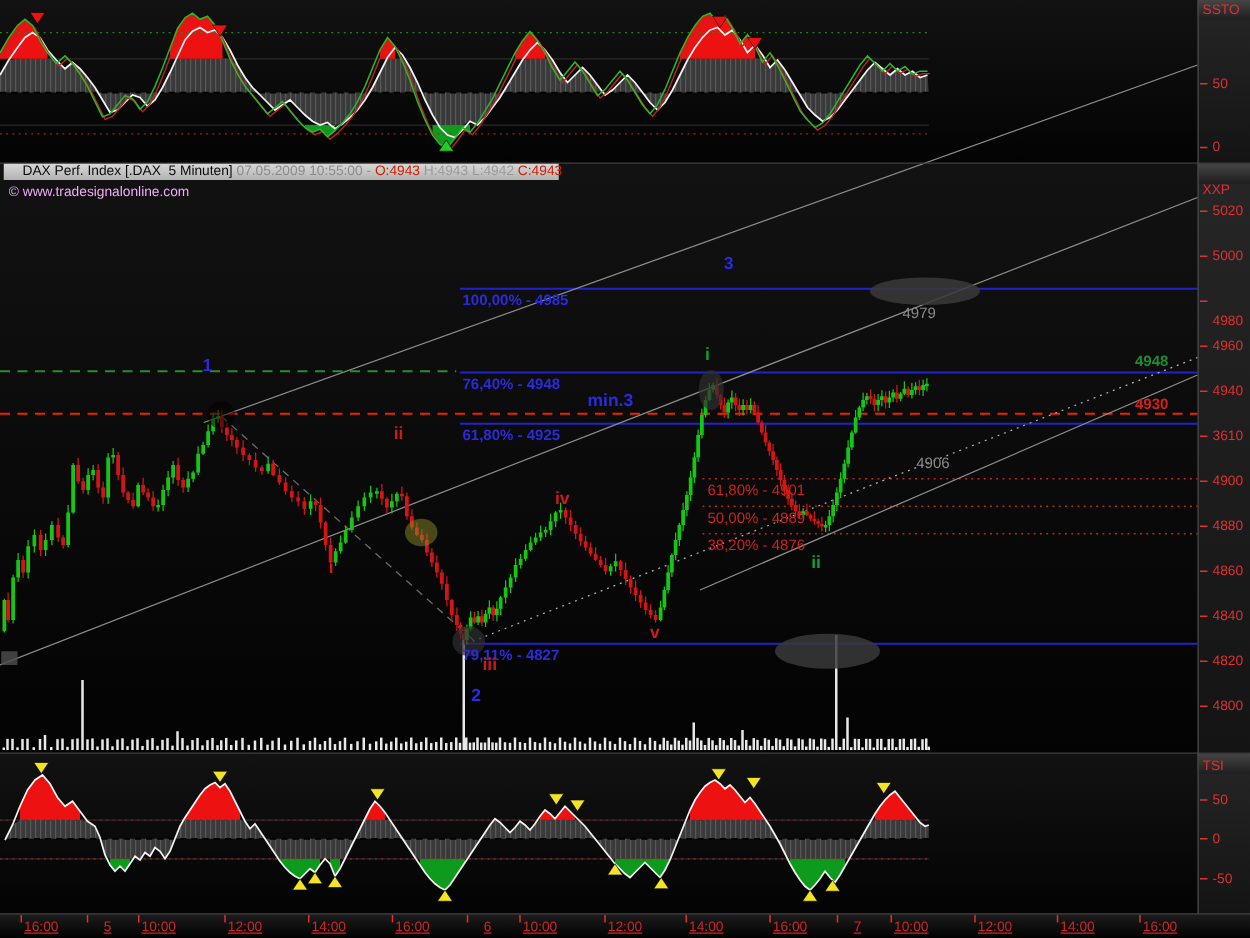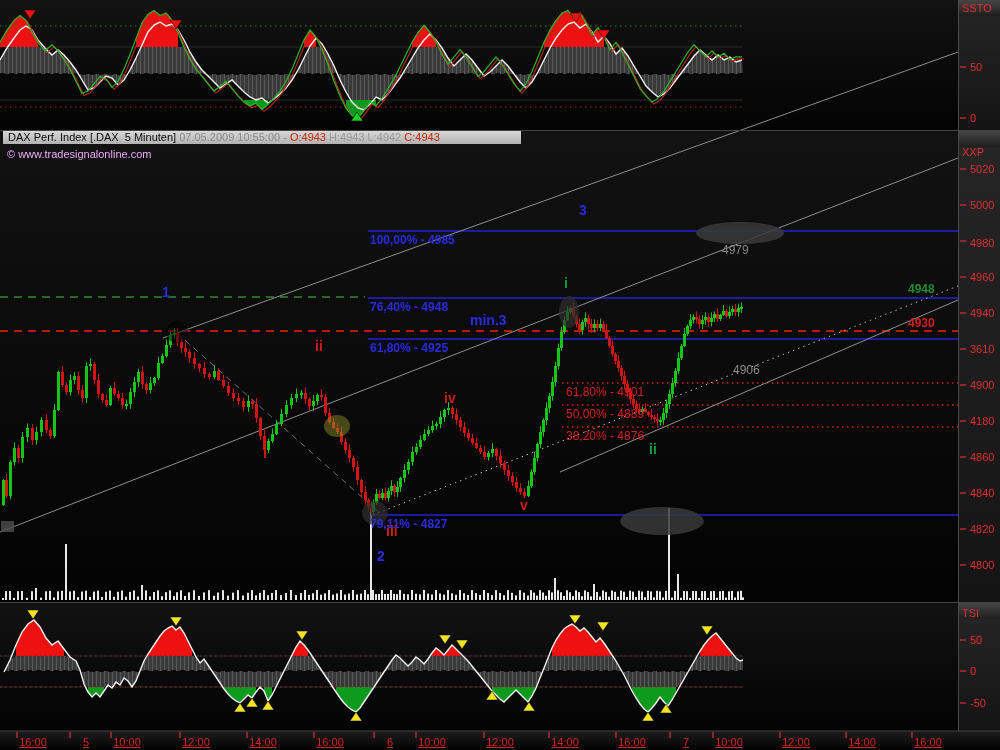--- a/index.html
+++ b/index.html
@@ -7,23 +7,23 @@
        font-family:"Liberation Sans",sans-serif;}
   #gfx{position:absolute;left:0;top:0;}
   .lbl{position:absolute;white-space:pre;line-height:1;}
   .tick-lbl{font-size:11px;color:#e03030;}
   .time-lbl{font-size:11px;color:#d02525;transform:translateX(-50%);text-decoration:underline;}
   .fib-blue{font-size:12px;color:#2b2bdd;font-weight:bold;}
   .fib-red{font-size:12px;color:#d02020;}
   .gray-price{font-size:12px;color:#8a8a8a;}
   .wave{font-weight:bold;font-size:14px;}
   .wave.blue{color:#2b2bdd;} .wave.red{color:#cc1b1b;} .wave.green{color:#0f9e3c;}
-  #titlebar{position:absolute;left:3px;top:131px;width:518px;height:13px;
+  #titlebar{position:absolute;left:3px;top:131px;width:444px;height:13px;
     background:linear-gradient(#d8d8d8,#b2b2b2);font-size:11px;line-height:13px;
-    padding-left:5px;box-sizing:border-box;white-space:pre;}
+    padding-left:15px;box-sizing:border-box;white-space:pre;}
   #titlebar .instr{color:#0a0a0a;}
   #titlebar .dt{color:#8b8b8b;}
   #titlebar .o,#titlebar .c{color:#cc2200;}
   #titlebar .h,#titlebar .l{color:#9a9a9a;}
   #watermark{position:absolute;left:7px;top:148px;font-size:11px;color:#f0abfc;}
   .panel-name{position:absolute;left:962px;font-size:11px;color:#e03030;width:36px;overflow:hidden;}
 </style>
 </head>
 <body>
 
@@ -822,26 +822,26 @@
       <div class="lbl wave red" style="left:315px;top:339px">ii</div>
       <div class="lbl wave red" style="left:386px;top:524px">iii</div>
       <div class="lbl wave red" style="left:444px;top:391px">iv</div>
       <div class="lbl wave red" style="left:520px;top:498px">v</div>
       <div class="lbl wave green" style="left:564px;top:276px">i</div>
       <div class="lbl wave green" style="left:649px;top:442px">ii</div>
       <div class="lbl tick-lbl" style="left:970px;top:62px">50</div>
       <div class="lbl tick-lbl" style="left:970px;top:113px">0</div>
       <div class="lbl tick-lbl" style="left:970px;top:164px">5020</div>
       <div class="lbl tick-lbl" style="left:970px;top:200px">5000</div>
-      <div class="lbl tick-lbl" style="left:970px;top:238px">4980</div>
+      <div class="lbl tick-lbl" style="left:970px;top:252px">4980</div>
       <div class="lbl tick-lbl" style="left:970px;top:272px">4960</div>
       <div class="lbl tick-lbl" style="left:970px;top:308px">4940</div>
       <div class="lbl tick-lbl" style="left:970px;top:344px">3610</div>
       <div class="lbl tick-lbl" style="left:970px;top:380px">4900</div>
-      <div class="lbl tick-lbl" style="left:970px;top:416px">4180</div>
+      <div class="lbl tick-lbl" style="left:970px;top:416px">4880</div>
       <div class="lbl tick-lbl" style="left:970px;top:452px">4860</div>
       <div class="lbl tick-lbl" style="left:970px;top:488px">4840</div>
       <div class="lbl tick-lbl" style="left:970px;top:524px">4820</div>
       <div class="lbl tick-lbl" style="left:970px;top:560px">4800</div>
       <div class="lbl tick-lbl" style="left:970px;top:635px">50</div>
       <div class="lbl tick-lbl" style="left:970px;top:666px">0</div>
       <div class="lbl tick-lbl" style="left:970px;top:698px">-50</div>
       <div class="lbl time-lbl" style="left:33px;top:737px">16:00</div>
       <div class="lbl time-lbl" style="left:86px;top:737px">5</div>
       <div class="lbl time-lbl" style="left:127px;top:737px">10:00</div>

